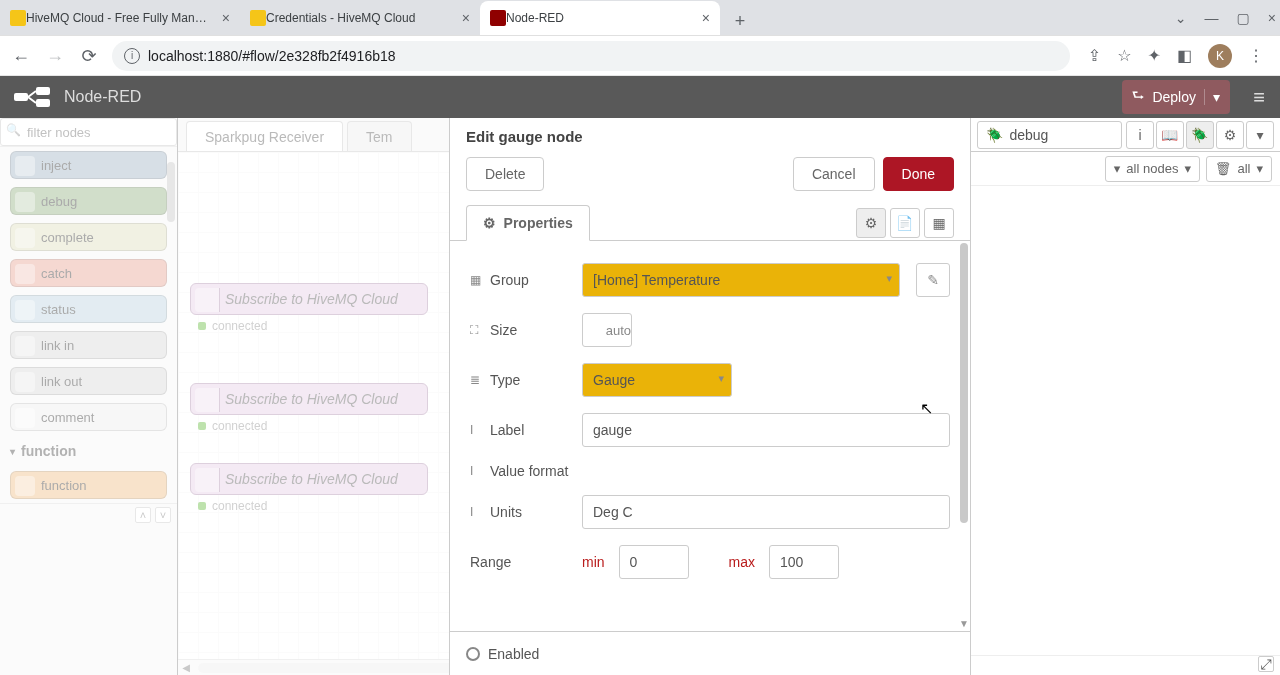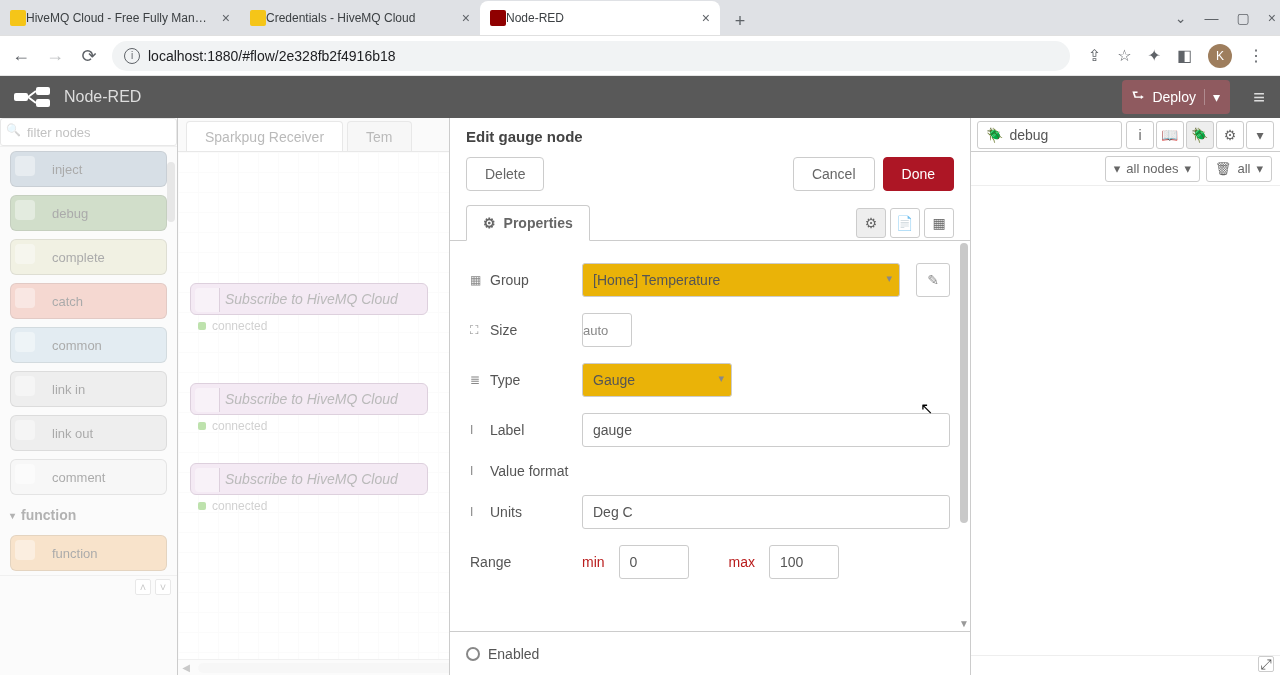--- a/index.html
+++ b/index.html
@@ -41,21 +41,21 @@
   
   .palette { width: 178px; border-right:1px solid #ccc; background:#f7f7f7; display:flex; flex-direction:column; position:relative;}
   .palette.dimmed::after, .workspace.dimmed::after { content:""; position:absolute; inset:0; background:rgba(255,255,255,0.55); pointer-events:none;}
   .palette-filter { padding:0; border-bottom:1px solid #ddd; }
   .palette-filter input { width:100%; height:28px; border:1px solid #ccc; border-radius:3px; padding:0 8px 0 26px; font-size:13px; color:#888; background:#fff;}
   .palette-filter .wrap{ position:relative;}
   .palette-filter .wrap::before { content:"🔍"; position:absolute; left:6px; top:5px; font-size:12px; opacity:.6;}
   .palette-category { padding:8px 10px; font-weight:600; color:#555; font-size:14px; display:flex; align-items:center; gap:6px; cursor:pointer;}
   .palette-category::before{ content:"▾"; font-size:10px;}
   .palette-nodes { padding: 4px 10px; display:flex; flex-direction:column; gap:8px; }
-  .pnode { height:36px; border-radius:6px; display:flex; align-items:center; padding-left:41px; font-size:13px; color:#444; border:1px solid rgba(0,0,0,.18); position:relative; }
+  .pnode { height:28px; border-radius:6px; display:flex; align-items:center; padding-left:30px; font-size:13px; color:#444; border:1px solid rgba(0,0,0,.18); position:relative; }
   .pnode::before { content:""; position:absolute; left:4px; top:4px; width:20px; height:20px; background:rgba(255,255,255,.4); border-radius:4px;}
   .pnode.inject{ background:#a7b8c7;}
   .pnode.debug{ background:#9ab58b;}
   .pnode.complete{ background:#dfdfc1;}
   .pnode.catch{ background:#e8a99a;}
   .pnode.status{ background:#c1d6e2;}
   .pnode.linkin,.pnode.linkcall,.pnode.linkout{ background:#d9d9d9;}
   .pnode.comment{ background:#eee;}
   .pnode.function{ background:#efc28d;}
   .palette-scroll { position:absolute; right:2px; top:44px; bottom:24px; width:8px;}
@@ -108,21 +108,21 @@
 
   .dlg-body{ flex:1; overflow:auto; padding:22px 20px 10px; position:relative;}
   .form-row{ display:flex; align-items:center; margin-bottom:16px; gap:10px;}
   .form-label{ width:102px; display:flex; align-items:center; gap:6px; color:#555; font-size:14px;}
   .form-label .ico{ width:14px; font-size:12px; color:#888;}
   .form-input{ height:34px; border:1px solid #ccc; border-radius:3px; padding:0 10px; font-size:14px; color:#555; background:#fff;}
   .form-select{ height:34px; border:1px solid #ccc; border-radius:3px; padding:0 24px 0 10px; font-size:14px; color:#555; background:#eab308; appearance:none; position:relative;}
   .select-wrap{ position:relative; display:inline-block;}
   .select-wrap::after{ content:"▾"; position:absolute; right:8px; top:9px; font-size:11px; color:#888; pointer-events:none;}
   .edit-group-btn{ width:34px;height:34px;border:1px solid #ccc; border-radius:3px; display:flex;align-items:center;justify-content:center; color:#888; cursor:pointer; margin-left:6px;}
-  .size-btn{ width:50px;height:34px;border:1px solid #ccc; border-radius:3px; display:flex;align-items:center;justify-content:flex-start; color:#888; font-size:13px;}
+  .size-btn{ width:50px;height:34px;border:1px solid #ccc; border-radius:3px; display:flex;align-items:center;justify-content:flex-end; color:#888; font-size:13px;}
   .color-swatch{ width:94px; height:32px; border-radius:3px; border:1px solid rgba(0,0,0,.15);}
   .range-lbl{ font-size:14px; color:#b91c1c; margin-right:4px;}
   .dlg-scroll-thumb{ position:absolute; right:2px; top:2px; width:8px; height:280px; background:#c9c9c9; border-radius:4px;}
   .dlg-scroll-arrow{ position:absolute; right:1px; width:10px; font-size:10px; color:#999; text-align:center;}
 
   .dlg-footer{ height:44px; border-top:1px solid #ccc; display:flex; align-items:center; padding:0 16px; gap:8px;}
   .radio{ width:14px;height:14px;border:2px solid #888;border-radius:50%;}
 
   
   .cursor{ position:absolute; left:195px; top:272px; font-size:16px; color:#000; z-index:40; pointer-events:none;}
@@ -210,21 +210,21 @@
       <div class="pnode debug">
           <span>debug</span>
         </div>
       <div class="pnode complete">
           <span>complete</span>
         </div>
       <div class="pnode catch">
           <span>catch</span>
         </div>
       <div class="pnode status">
-          <span>common</span>
+          <span>status</span>
         </div>
       <div class="pnode linkin">
           <span>link in</span>
         </div>
       <div class="pnode linkout">
           <span>link out</span>
         </div>
       <div class="pnode comment">
           <span>comment</span>
         </div>

